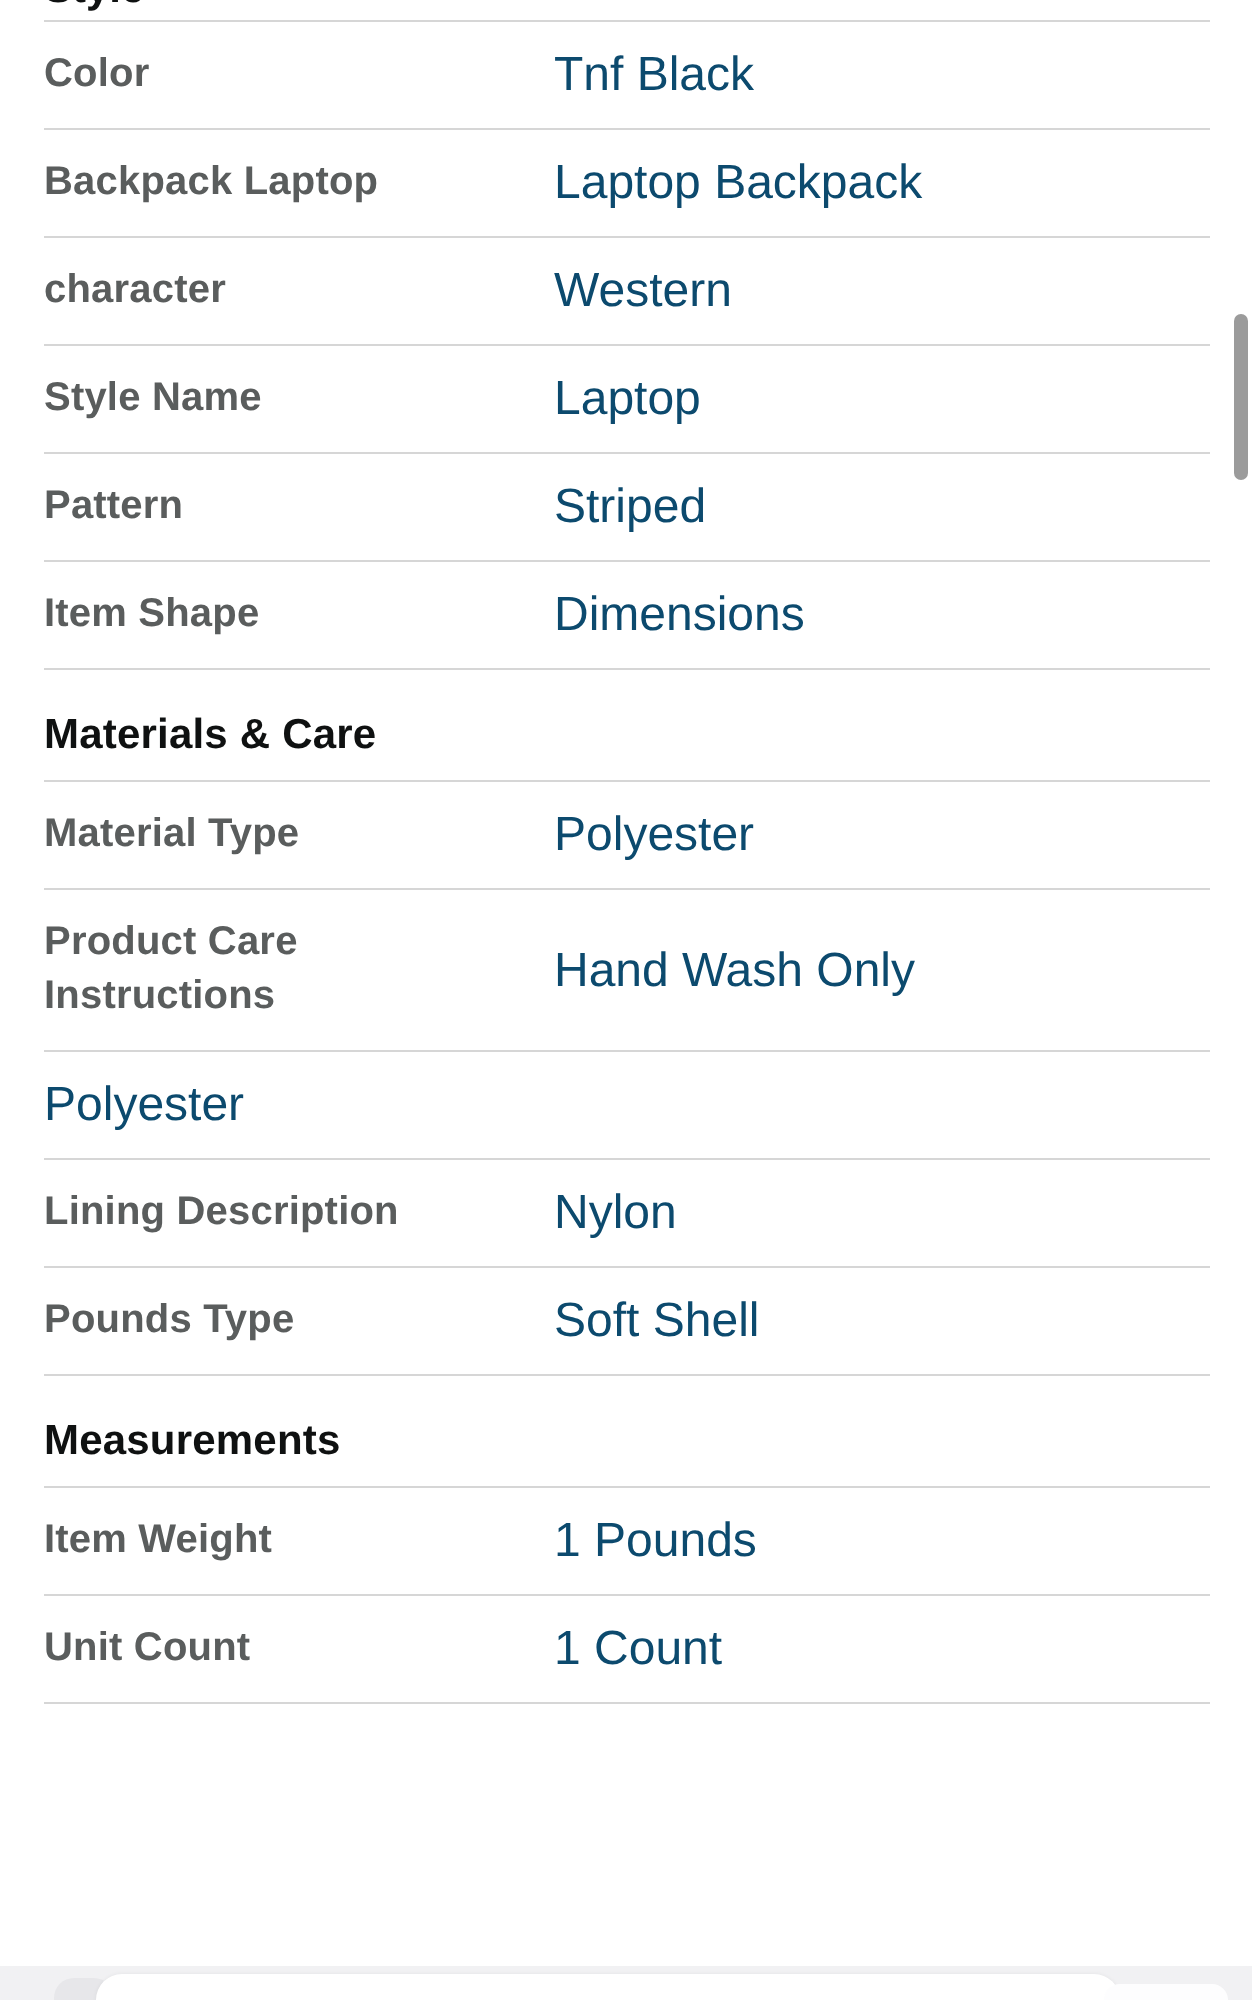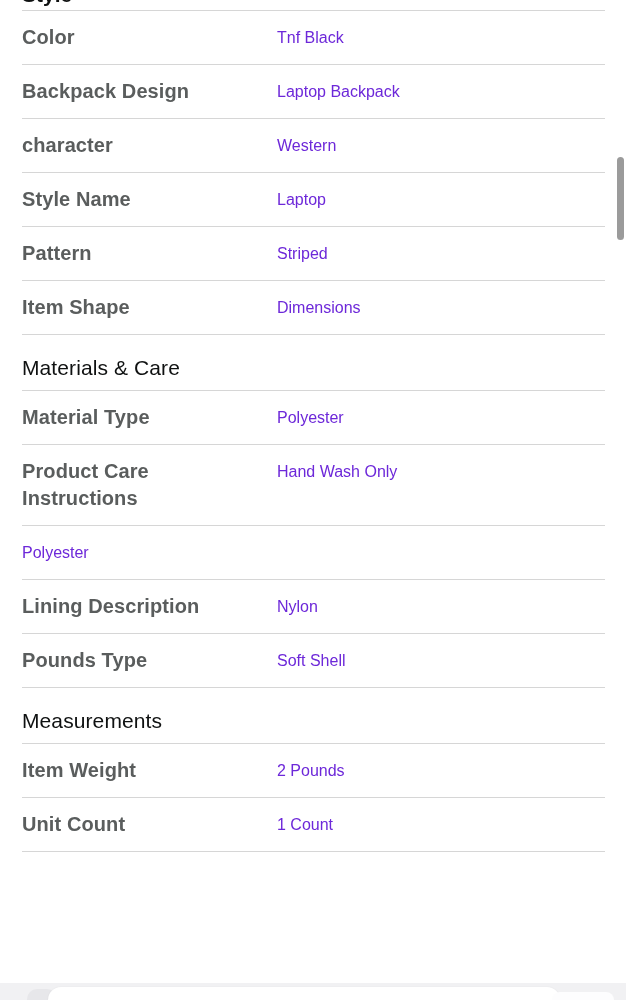--- a/index.html
+++ b/index.html
@@ -32,46 +32,46 @@
     position: absolute;
     top: -19px;
     left: 0;
     font-size: 21px;
     font-weight: bold;
     color: #0f1111;
     line-height: 27px;
   }
   .row {
     display: flex;
-    align-items: flex-start;
+    align-items: center;
     border-bottom: 1px solid #d6d6d6;
     padding: 13px 0;
   }
   .row .label {
     flex: 0 0 255px;
     width: 255px;
     font-size: 20px;
     font-weight: bold;
     color: #5a5d5d;
     line-height: 27px;
     white-space: pre-line;
     letter-spacing: 0.1px;
   }
   .row .value {
-    font-size: 16px;
-    color: #6d28d9;
+    font-size: 24px;
+    color: #0c4a6e;
     line-height: 27px;
   }
   .section-row {
     border-bottom: 1px solid #d6d6d6;
     padding: 19px 0 9px 0;
   }
   .section-row .section-title {
     font-size: 21px;
-    font-weight: normal;
+    font-weight: bold;
     color: #0f1111;
     line-height: 27px;
     letter-spacing: 0.1px;
   }
   .scrollbar-thumb {
     position: absolute;
     top: 157px;
     right: 2px;
     width: 7px;
     height: 83px;
@@ -125,21 +125,21 @@
     <div class="top-partial">
       <span class="clipped-text">Style</span>
     </div>
 
     <div class="row">
       <div class="label">Color</div>
       <div class="value">Tnf Black</div>
     </div>
 
     <div class="row">
-      <div class="label">Backpack Design</div>
+      <div class="label">Backpack Laptop</div>
       <div class="value">Laptop Backpack</div>
     </div>
 
     <div class="row">
       <div class="label">character</div>
       <div class="value">Western</div>
     </div>
 
     <div class="row">
       <div class="label">Style Name</div>
@@ -186,21 +186,21 @@
     </div>
 
     <div class="section-row">
       <div class="section-title">Measurements</div>
     </div>
 
 
 
     <div class="row">
       <div class="label">Item Weight</div>
-      <div class="value">2 Pounds</div>
+      <div class="value">1 Pounds</div>
     </div>
 
     <div class="row">
       <div class="label">Unit Count</div>
       <div class="value">1 Count</div>
     </div>
 
   </div>
 
   <div class="scrollbar-thumb"></div>

